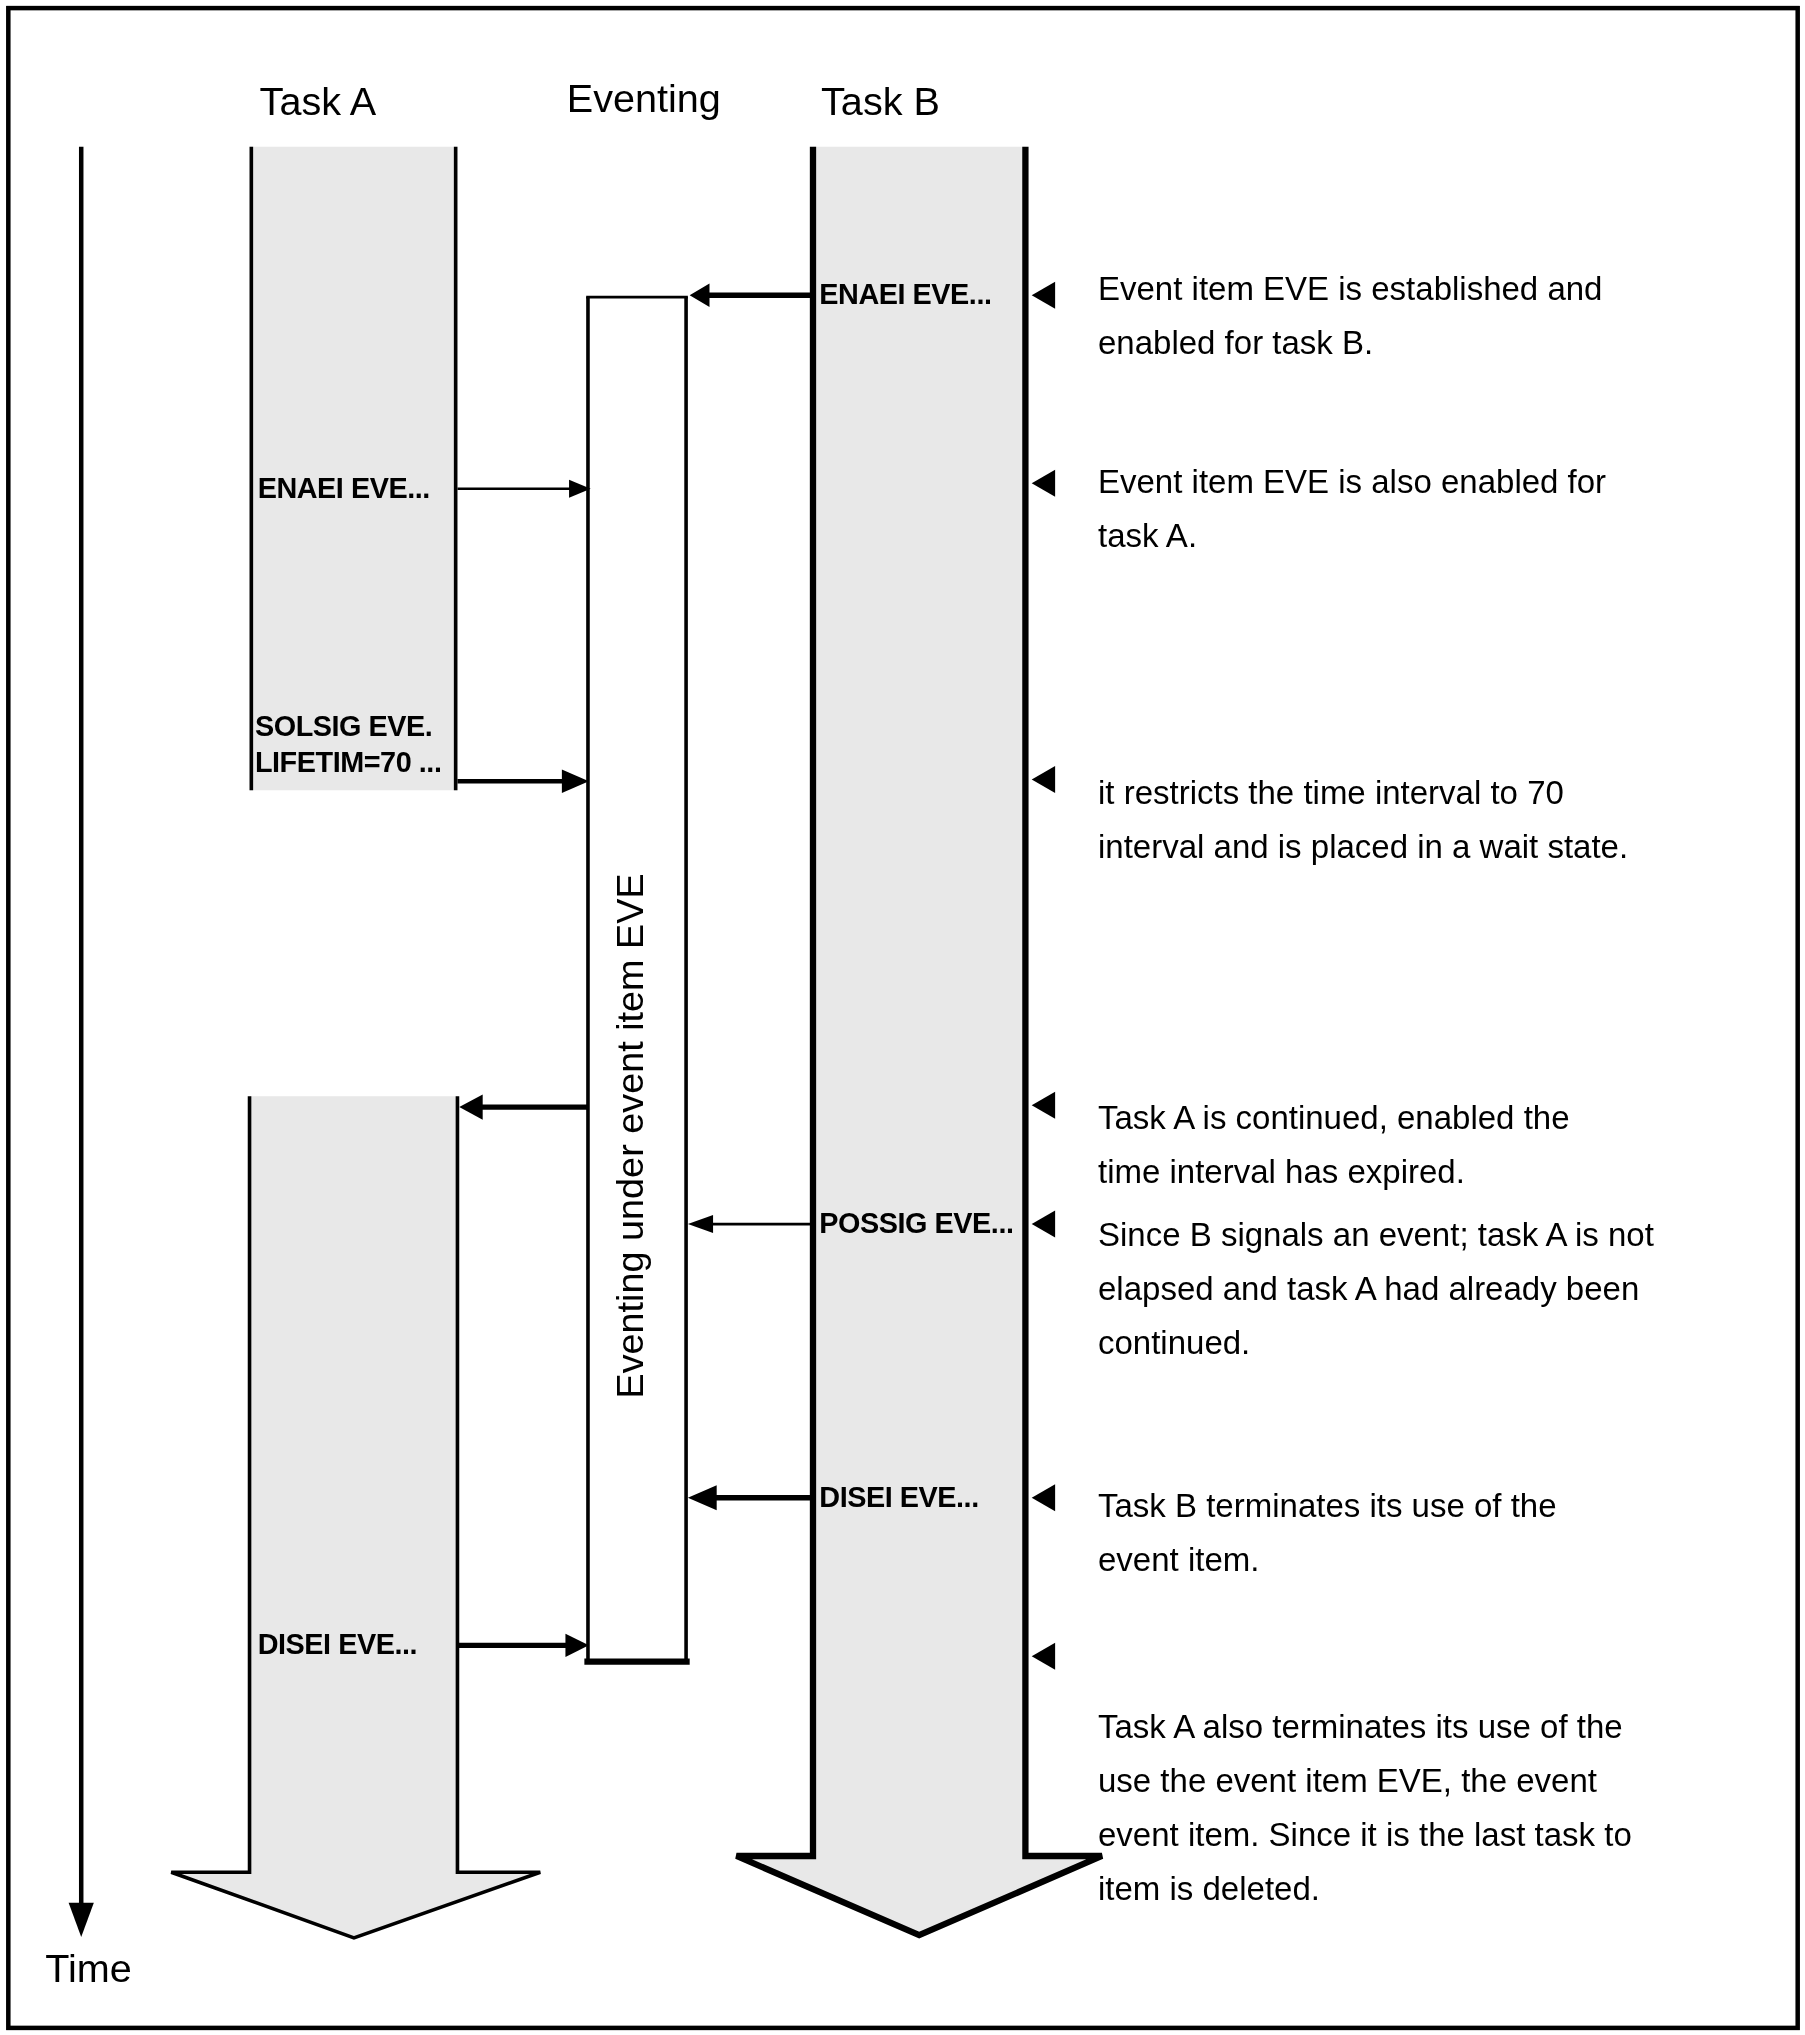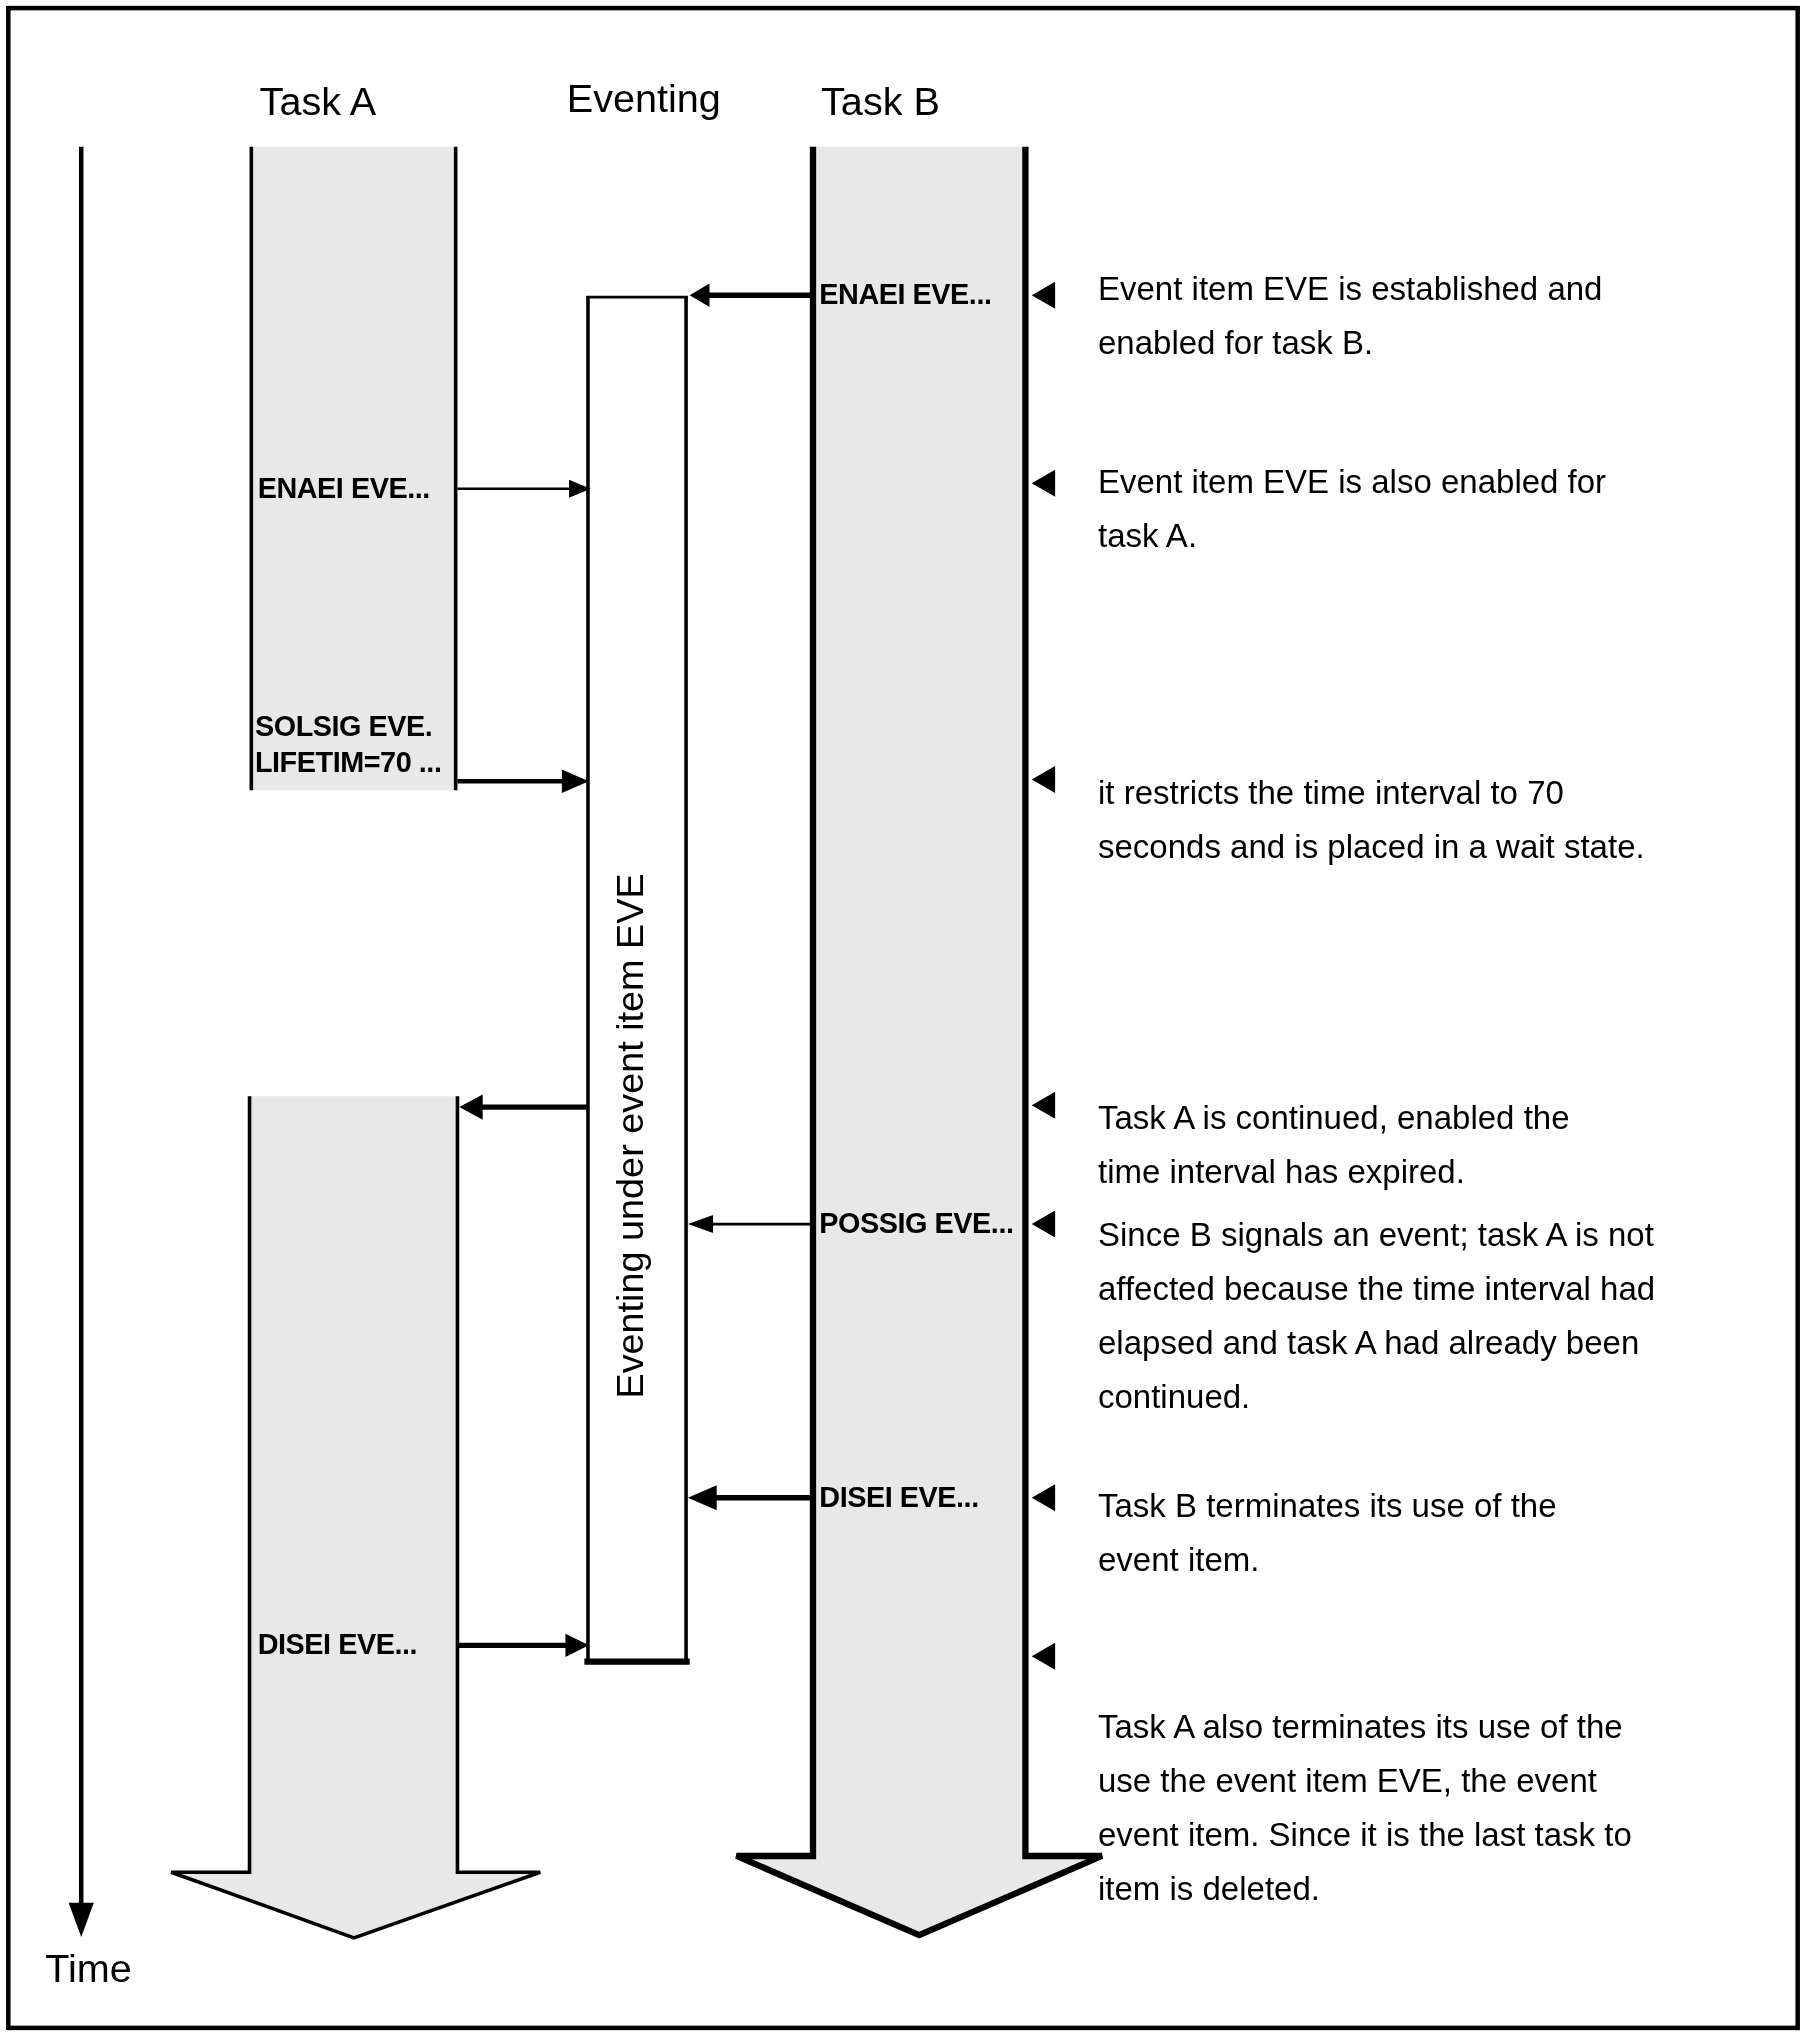--- a/index.html
+++ b/index.html
@@ -129,29 +129,28 @@
   <div class="ann" style="top:257px">
     <div>Event item EVE is established and</div>
     <div>enabled for task B.</div>
   </div>
   <div class="ann" style="top:450px">
     <div>Event item EVE is also enabled for</div>
     <div>task A.</div>
   </div>
   <div class="ann" style="top:761px">
     <div>it restricts the time interval to 70</div>
-    <div>seconds and is placed in a wait state.</div>
+    <div>interval and is placed in a wait state.</div>
   </div>
   <div class="ann" style="top:1086px">
     <div>Task A is continued, enabled the</div>
     <div>time interval has expired.</div>
   </div>
   <div class="ann" style="top:1203px">
     <div>Since B signals an event; task A is not</div>
-    <div>affected because the time interval had</div>
     <div>elapsed and task A had already been</div>
     <div>continued.</div>
   </div>
   <div class="ann" style="top:1474px">
     <div>Task B terminates its use of the</div>
     <div>event item.</div>
   </div>
   <div class="ann" style="top:1695px">
     <div>Task A also terminates its use of the</div>
     <div>use the event item EVE, the event</div>

